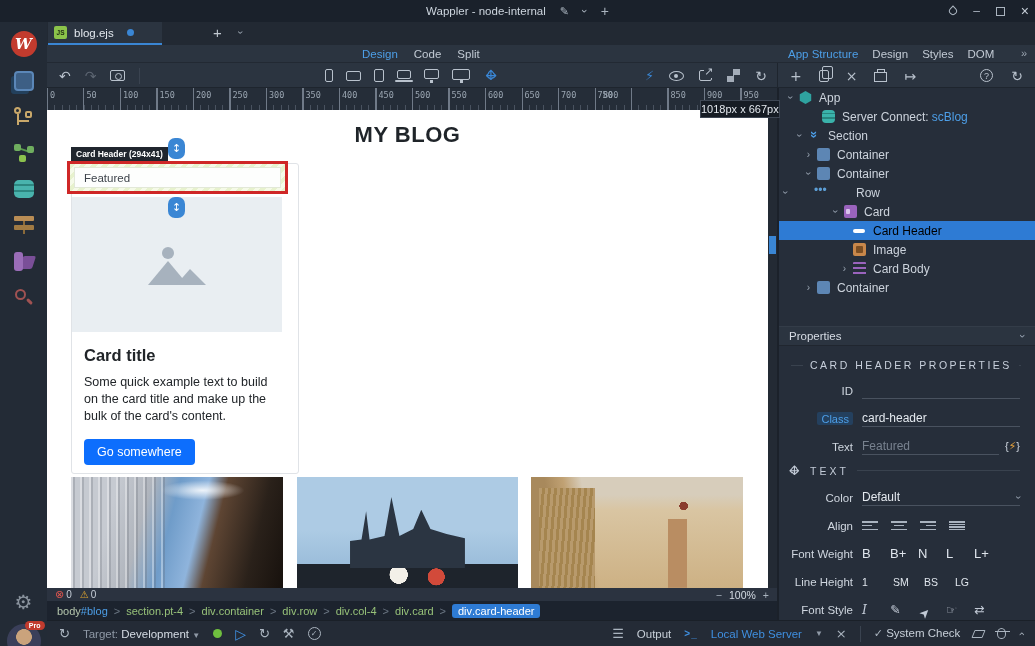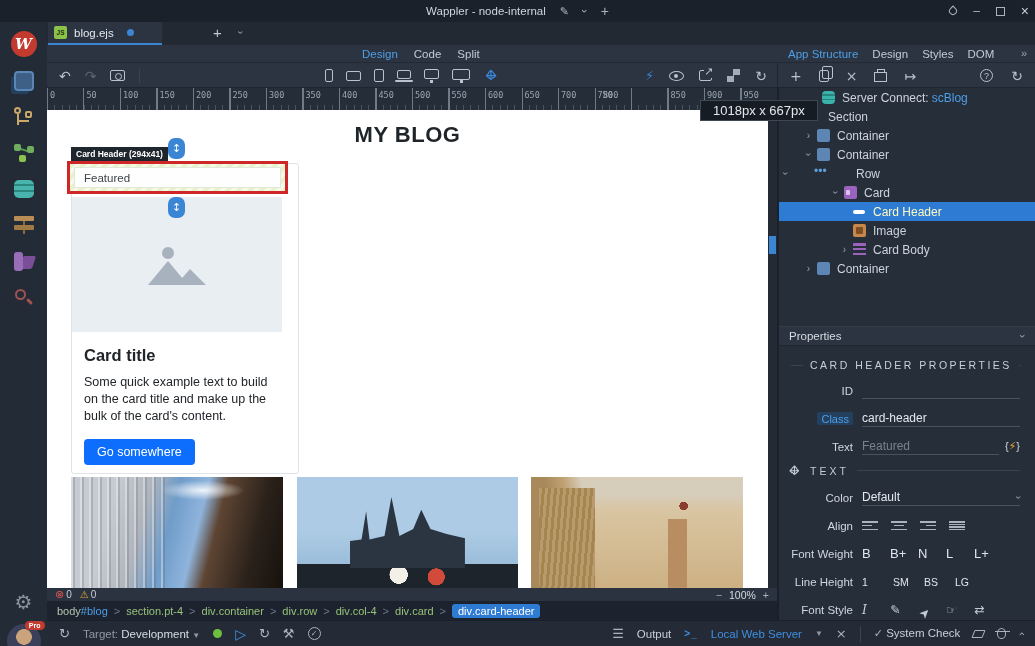--- a/index.html
+++ b/index.html
@@ -124,21 +124,21 @@
              repeating-linear-gradient(90deg, #707a88 0 1px, transparent 1px 36.5px),
              repeating-linear-gradient(90deg, #49525f 0 1px, transparent 1px 7.3px); 
            background-size:100% 22px, 100% 5px; background-position:0 0, 0 17px; }
   .ruler-num { position:absolute; top:2px; font-size:8.5px; color:#9aa5b1; font-family:"DejaVu Sans Mono", monospace; }
 
   
   .canvas { position:absolute; left:47px; top:110px; width:721px; height:478px; background:#fff; overflow:hidden; color:#212529; }
   .gutter { position:absolute; left:768px; top:110px; width:9px; height:478px; background:#232a34; }
   .gutter .thumb { position:absolute; left:1px; top:126px; width:7px; height:18px; background:#3a86d4; }
   .size-tip { position:absolute; left:700px; top:100px; background:#161c24; border:1px solid #3e4754; color:#e3e8ee;
-              font-size:13px; padding:2px 12px; z-index:6; }
+              font-size:11px; padding:2px 0; z-index:6; }
   .page-title { position:absolute; left:0; top:12px; width:100%; text-align:center; font-size:22px; font-weight:700; color:#1f2429; letter-spacing:.5px; }
   .sel-label { position:absolute; left:24px; top:37px; background:#20262e; color:#fff; font-size:8.5px; font-weight:700; padding:2px 5px; z-index:4; }
   .handle { position:absolute; width:17px; height:21px; background:#3a86d4; border-radius:7px; color:#fff; z-index:5;
             display:flex; align-items:center; justify-content:center; font-size:11px; font-family:"DejaVu Sans", sans-serif; }
   .handle1 { left:121px; top:28px; } .handle2 { left:121px; top:87px; }
   .card { position:absolute; left:24px; top:53px; width:228px; height:311px; background:#fff; border:1px solid #e0e3e7; border-radius:3px; }
   .sel-box { position:absolute; left:20px; top:51px; width:221px; height:33px; border:3px solid #cf2727; z-index:3;
              background:repeating-linear-gradient(135deg,#e7f2cd 0 4px,#f5fae8 4px 8px); padding:3px 4px; }
   .sel-field { width:100%; height:100%; background:#fdfefd; border:1px solid #e2e8d8; display:flex; align-items:center;
                padding-left:9px; font-size:11.5px; color:#3e444b; }
@@ -171,21 +171,21 @@
        radial-gradient(circle 6px at 72% 26%, #8a3c2e 70%, transparent 72%),
        linear-gradient(#b98d62 0 0) 71% 100%/9% 62% no-repeat,
        linear-gradient(#d7cdbb 0 16%, #d9c5a2 30%, #cdb184 100%); }
   .photo3::before { content:""; position:absolute; left:4%; top:10%; width:26%; height:90%;
      background:repeating-linear-gradient(95deg, #b89a6c 0 3px, #a5854f 3px 6px); }
 
   
   .rpanel { position:absolute; left:777px; top:88px; width:258px; height:532px; background:#262e3a; border-left:2px solid #1b212a; }
   .tree { position:absolute; left:0; top:0; width:100%; }
   .tree-row { height:19px; display:flex; align-items:center; font-size:12px; color:#ccd3dc; }
-  .tree-row.selected { background:#2e7bd4; color:#fef9c3; }
+  .tree-row.selected { background:#2e7bd4; color:#000000; }
   .chev { width:13px; flex:none; color:#97a2b0; font-size:10px; text-align:center; }
   .chev.open { transform:rotate(90deg); }
   .tree-row.selected .chev { color:#dce9f8; }
   .ti { display:inline-block; width:13px; height:13px; margin:0 7px 0 2px; flex:none; position:relative; border-radius:2px; }
   .ti-app { background:#2fa3a0; border-radius:1px; clip-path:polygon(50% 0,94% 25%,94% 75%,50% 100%,6% 75%,6% 25%); }
   .ti-db2 { border-radius:4px; background:linear-gradient(#3ab3ab 0 3px,#27867f 3px 4.5px,#3ab3ab 4.5px 7.5px,#27867f 7.5px 9px,#3ab3ab 9px); }
   .ti-section { background:none; }
   .ti-section::before { content:"\00BB"; position:absolute; left:0; top:-1px; width:13px; text-align:center; color:#4d9fe8;
                         font-weight:700; font-size:13px; line-height:13px; transform:rotate(90deg); }
   .ti-container { background:#5d86b4; }
@@ -463,20 +463,25 @@
     <div class="photo photo3"></div>
   </div>
 
   <div class="gutter">
       <div class="thumb"></div>
     </div>
   <div class="size-tip">1018px x 667px</div>
 
   <div class="rpanel">
     <div class="tree">
+        <div class="tree-row" style="padding-left: 5px;">
+          <span class="chev open">›</span>
+          <span class="ti ti-app"></span>
+          <span class="tree-label">App</span>
+        </div>
         <div class="tree-row" style="padding-left: 28px;">
           <span class="chev none"></span>
           <span class="ti ti-db2"></span>
           <span class="tree-label">Server Connect:</span>
           <span class="tree-link">scBlog</span>
         </div>
         <div class="tree-row" style="padding-left: 14px;">
           <span class="chev open">›</span>
           <span class="ti ti-section"></span>
           <span class="tree-label">Section</span>

